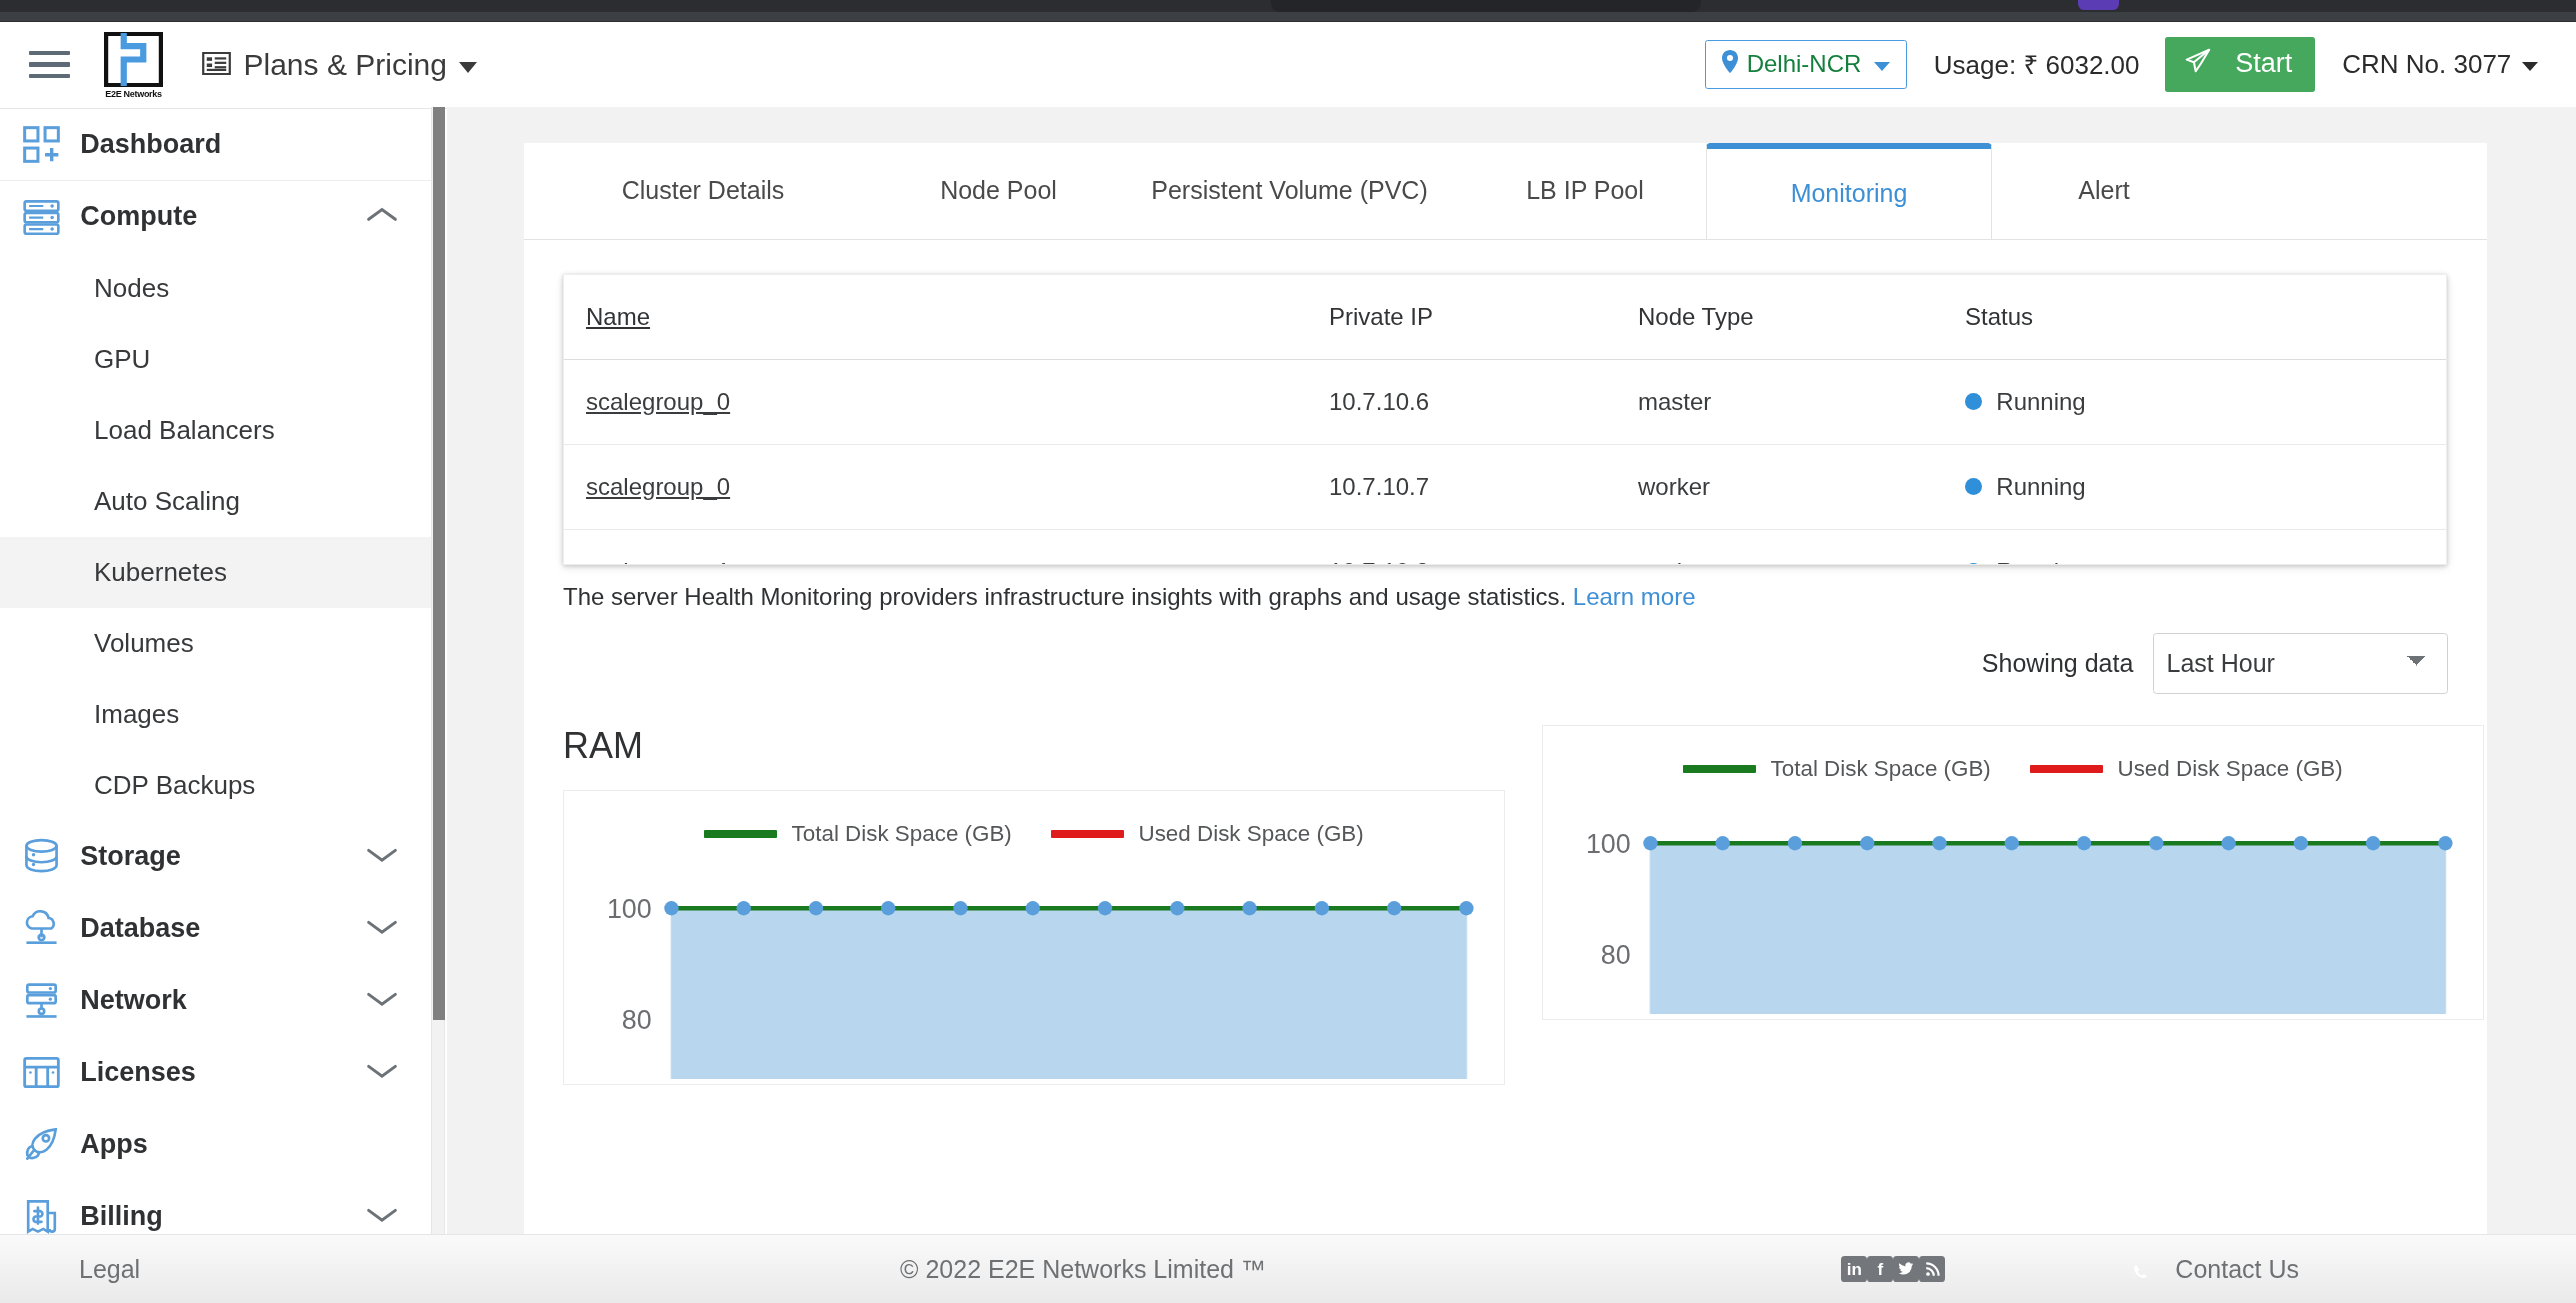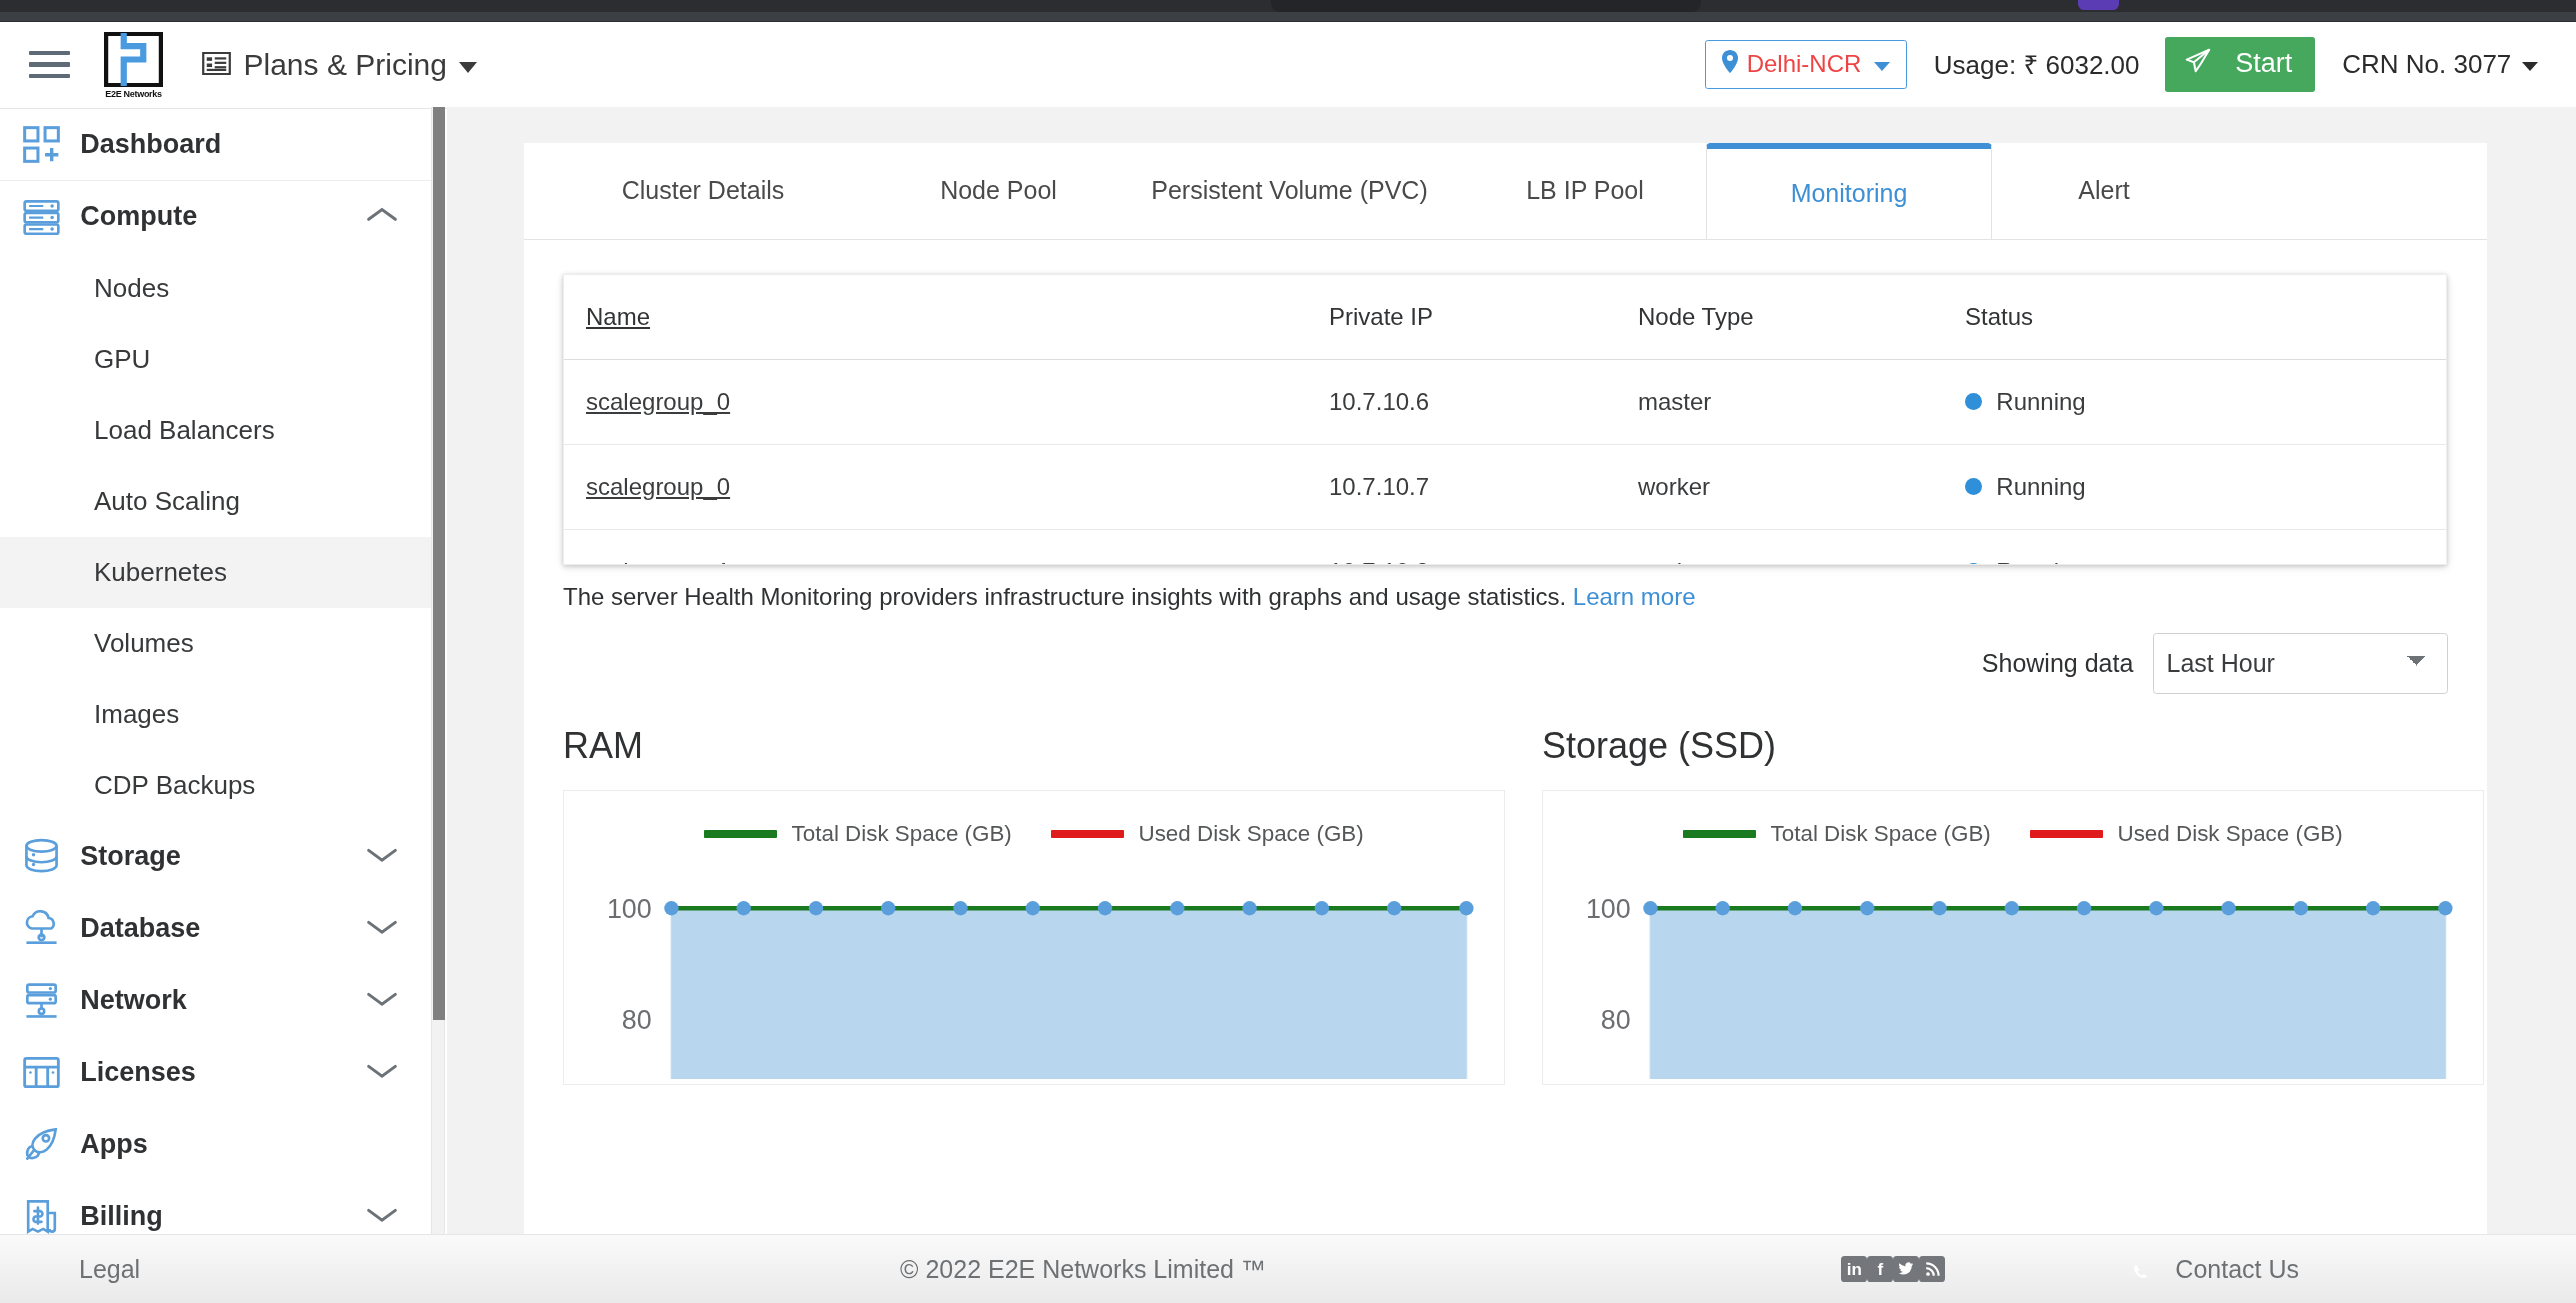--- a/index.html
+++ b/index.html
@@ -71,21 +71,21 @@
     margin-top: 5.4px;
   }
 
   #topbar-right {
     margin-left: auto; margin-right: 38px;
     display: flex; align-items: center; gap: 0px;
   }
   #region-select {
     display: flex; align-items: center; gap: 8px;
     border: 0.9px solid #4a9ae0; border-radius: 2.7px;
-    padding: 8px 16px 8px 14.3px; color: #ef4444; font-size: 24px;
+    padding: 8px 16px 8px 14.3px; color: #15803d; font-size: 24px;
     cursor: pointer; background: #fff;
   }
   #region-select .rs-caret {
     width: 0; height: 0; border-left: 8px solid transparent;
     border-right: 8px solid transparent; border-top: 9.8px solid #3d8fd6;
     margin-left: 4.5px; margin-top: 3.6px;
   }
   #usage-label { margin-left: 27px; font-size: 26px; color: #2b2b2b; white-space: nowrap; }
   #start-button {
     margin-left: 25px; background: #45a85c; color: #fff;
@@ -636,21 +636,20 @@
                 <circle cx="765.8181818181819" cy="306.47058823529414" r="8" fill="#b07d9c"></circle>
                 <circle cx="846.5454545454546" cy="306.47058823529414" r="8" fill="#b07d9c"></circle>
                 <circle cx="927.2727272727274" cy="306.47058823529414" r="8" fill="#b07d9c"></circle>
                 <circle cx="1008.0000000000001" cy="306.47058823529414" r="8" fill="#ef6b80"></circle>
               </svg>
           </div>
         </div>
       </div>
 
       <div class="chart-block" id="chart-storage">
-        <div class="chart-title">Storage (SSD)</div>
         <div class="chart-frame">
           <div class="chart-legend">
             <div class="legend-item">
               <span class="legend-swatch" style="background:#1a7a1f"></span>
               <span class="legend-text">Total Disk Space (GB)</span>
             </div>
             <div class="legend-item">
               <span class="legend-swatch" style="background:#e01b1b"></span>
               <span class="legend-text">Used Disk Space (GB)</span>
             </div>

